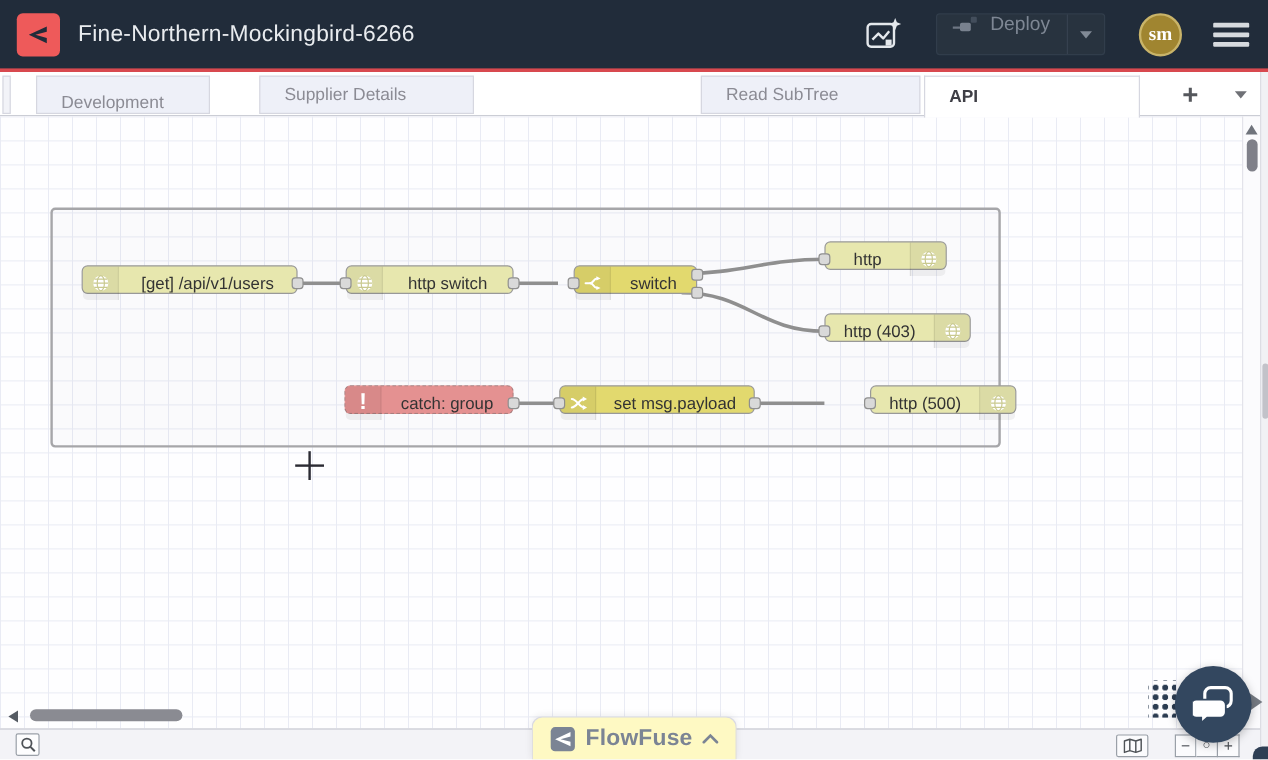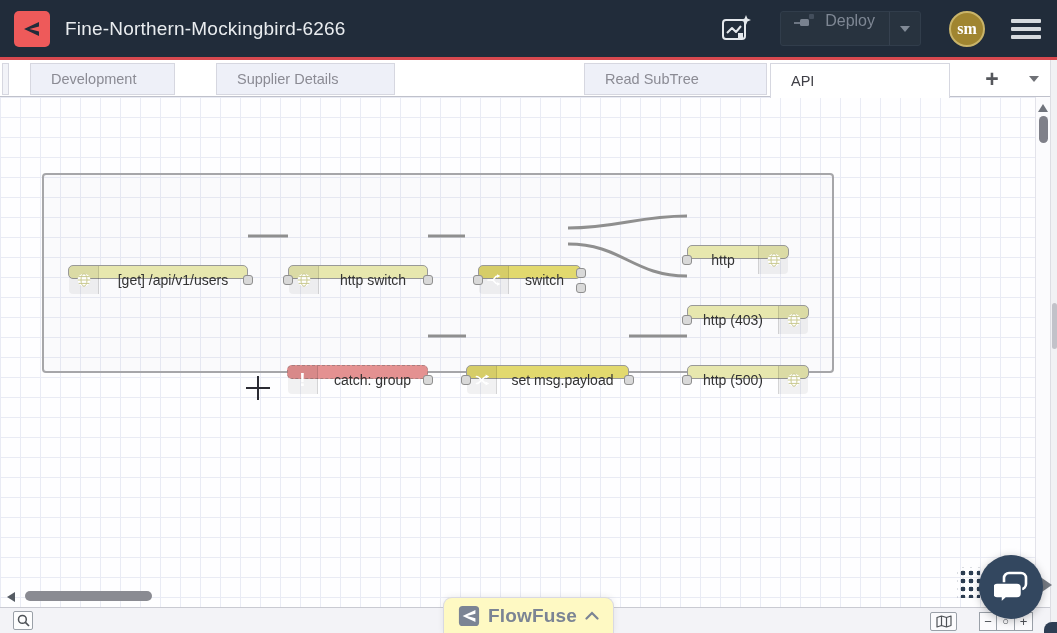--- a/index.html
+++ b/index.html
@@ -23,35 +23,35 @@
     display:flex; align-items:center; justify-content:center; font-family:"Liberation Serif", serif; font-size:16px; font-weight:700; margin-right:24px; cursor:pointer; }
   .burger { display:flex; flex-direction:column; gap:4px; cursor:pointer; padding:4px 2px; }
   .burger span { display:block; width:30px; height:4px; background:#d6dade; border-radius:1px; }
 
   
   .tabbar { position:absolute; left:0; top:60px; width:1057px; height:37px; background:#fff; border-bottom:1px solid #bfc1cb; }
   .tab-strip { position:absolute; left:2px; top:3px; width:7px; height:32px; background:#f2f3f8; border:1px solid #d6d7e0; }
   .tab { position:absolute; top:3px; height:32px; background:#eef0f8; border:1px solid #d6d7e0; display:flex; align-items:center; padding-left:20px; cursor:pointer; }
   .tab .tab-label { color:#8b8b94; font-size:14.5px; }
   .tab.active { top:3px; height:35px; background:#fff; border-bottom:none; z-index:2; }
-  .tab.active .tab-label { color:#3f3f46; font-weight:400; }
+  .tab.active .tab-label { color:#3f3f46; font-weight:700; }
   .tab-add { position:absolute; right:48px; top:4px; width:34px; height:30px; display:flex; align-items:center; justify-content:center;
     color:#55575c; font-size:23px; font-weight:700; cursor:pointer; }
   .tab-menu { position:absolute; right:8px; top:4px; width:30px; height:30px; display:flex; align-items:center; justify-content:center; cursor:pointer; }
   .tab-menu .caret-down { border-top-color:#6f7176; }
 
   
   .canvas { position:absolute; left:0; top:97px; width:1035px; height:510px; background:#fefeff; overflow:hidden;
     background-image:linear-gradient(to right,#e9ebf4 1px,transparent 1px),linear-gradient(to bottom,#e9ebf4 1px,transparent 1px);
     background-size:20px 20px; }
   .group { position:absolute; left:42px; top:76px; width:792px; height:200px; border:2px solid #a6a6a9; border-radius:4px; background:rgba(130,130,170,0.03); }
   svg.wires { position:absolute; left:0; top:0; pointer-events:none; }
   .wire { stroke:#8f8f8f; stroke-width:3; fill:none; }
 
-  .node { position:absolute; height:14px; border:1px solid #999; border-radius:5px; font-size:14px; color:#333; cursor:pointer;margin-top:44px; }
+  .node { position:absolute; height:24px; border:1px solid #999; border-radius:5px; font-size:14px; color:#333; cursor:pointer; }
   .n-http { background:#e7e7ae; }
   .n-logic { background:#e2d96e; }
   .n-catch { background:#e49191; border:1px dashed #a97e7e; }
   .node .icon-region { position:absolute; top:0; width:30px; height:28px; background:rgba(0,0,0,0.05); display:flex; align-items:center; justify-content:center; }
   .node .icon-left { left:0; border-right:1px solid rgba(0,0,0,0.12); border-radius:4px 0 0 4px; }
   .node .icon-right { right:0; border-left:1px solid rgba(0,0,0,0.12); border-radius:0 4px 4px 0; }
   .node .lbl { position:absolute; top:0; height:28px; line-height:28px; text-align:center; }
   .node .lbl-l { left:30px; right:0; }
   .node .lbl-r { left:0; right:30px; }
   .excl { color:#fff; font-weight:900; font-size:19px; line-height:26px; }
@@ -147,21 +147,21 @@
       <div class="burger">
         <span></span>
         <span></span>
         <span></span>
       </div>
     </div>
   </div>
 
   <div class="tabbar">
     <div class="tab-strip"></div>
-    <div class="tab" style="left:30px; width:145px;">
+    <div class="tab" style="left:30px; width:145px;align-items:flex-end;">
       <span class="tab-label">Development</span>
     </div>
     <div class="tab" style="left:216px; width:179px;">
       <span class="tab-label">Supplier Details</span>
     </div>
     <div class="tab" style="left:584px; width:183px;">
       <span class="tab-label">Read SubTree</span>
     </div>
     <div class="tab active" style="left:770px; width:180px;">
       <span class="tab-label">API</span>
@@ -279,21 +279,21 @@
           </g>
           <polygon points="11.6,2.4 15.2,4.5 11.6,6.6" fill="#fff"></polygon>
           <polygon points="11.6,9.4 15.2,11.5 11.6,13.6" fill="#fff"></polygon>
         </svg>
       </div>
       <span class="lbl lbl-l">set msg.payload</span>
       <span class="port pin"></span>
       <span class="port pout"></span>
     </div>
 
-    <div class="node n-http" style="left:687px; top:224px; width:122px;">
+    <div class="node n-http" style="left:725px; top:224px; width:122px;">
       <div class="icon-region icon-right">
         <svg width="16" height="16" viewBox="0 0 16 16">
           <circle cx="8" cy="8" r="6.3" fill="#fff"></circle>
           <g stroke="#c9c98f" stroke-width="1" fill="none">
             <ellipse cx="8" cy="8" rx="3" ry="6.3"></ellipse>
               <path d="M1.7 8h12.6M2.7 4.6h10.6M2.7 11.4h10.6"></path>
           </g>
         </svg>
       </div>
       <span class="lbl lbl-r">http (500)</span>

